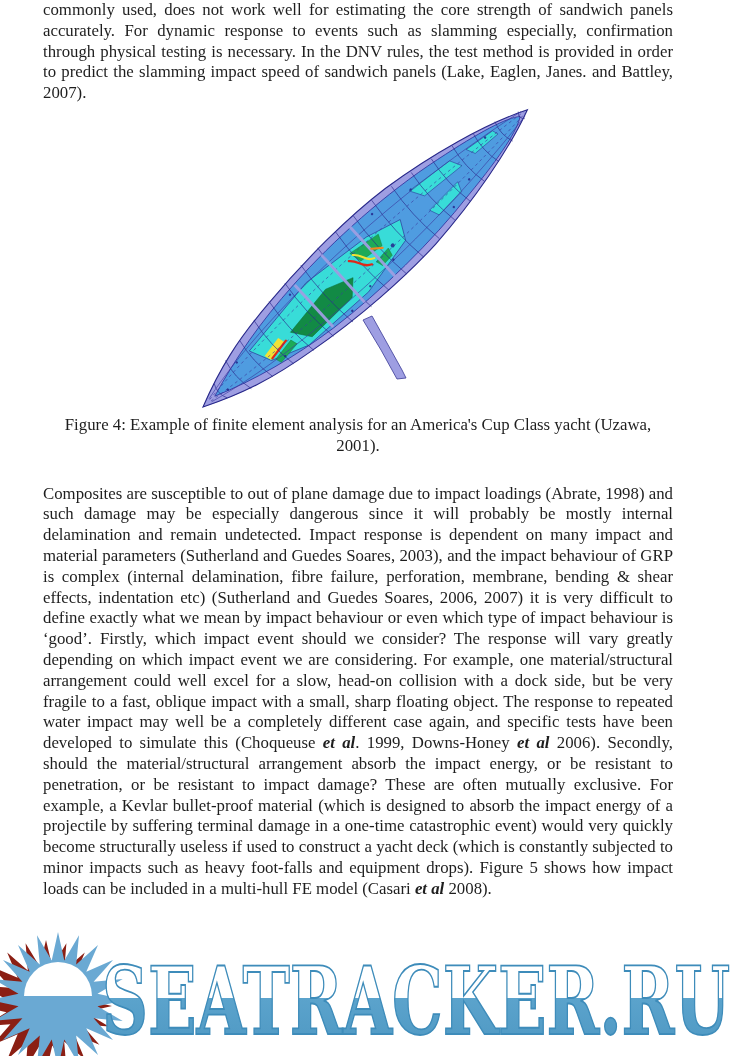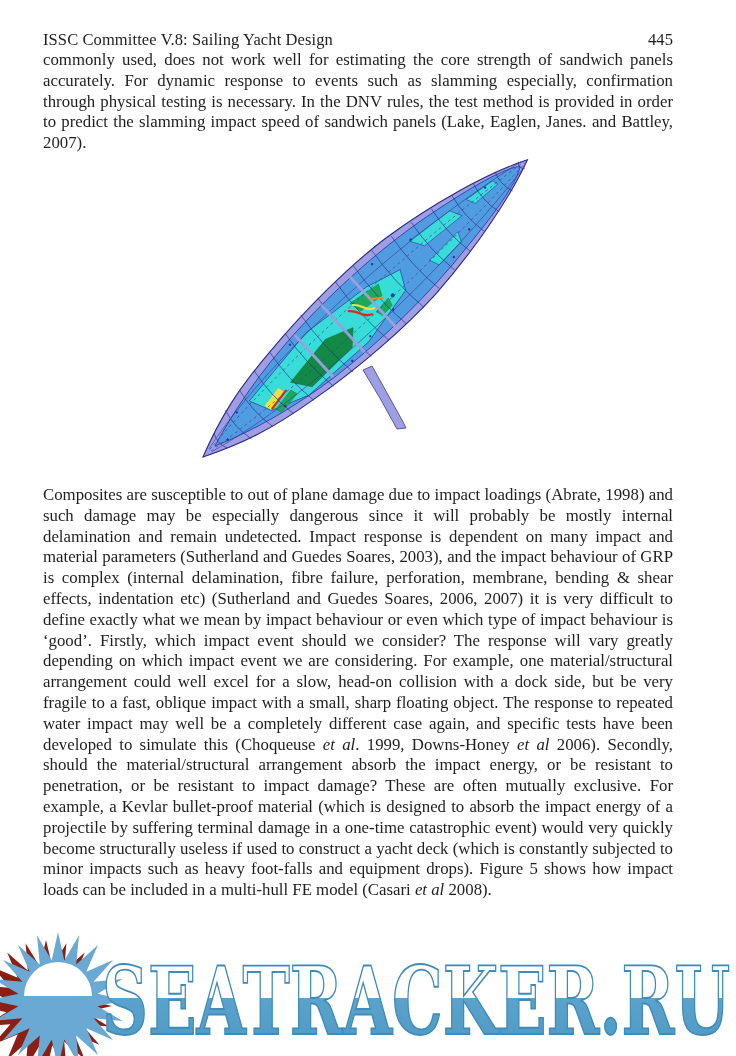--- a/index.html
+++ b/index.html
@@ -13,21 +13,21 @@
   .header{
     display:flex;justify-content:space-between;
     margin-top:30px;font-size:16.5px;letter-spacing:.1px;
   }
   .body-text{
     margin:0;font-size:16.8px;line-height:20.8px;
     text-align:justify;text-justify:inter-word;
   }
   .para1{}
   .para2{margin-top:27px;}
-  .it{font-style:italic;}
+  .it{font-style:italic;font-weight:bold;}
   .figure-area{margin-top:4px;height:300px;position:relative;}
   .fig-svg{position:absolute;left:0;top:0;}
   .caption{
     margin:7px auto 0 auto;max-width:620px;
     font-size:16.8px;line-height:20.8px;text-align:center;
   }
   
   .hull-outer{fill:var(--periwinkle,#9e9ee2);stroke:var(--mesh-dark,#28288a);stroke-width:1.1;}
   .hull-inner{fill:var(--deck-blue,#4f9ce0);stroke:#3333a0;stroke-width:.8;}
   .cockpit{fill:var(--cyan,#38dcd8);stroke:#2a2a90;stroke-width:.6;}
@@ -53,24 +53,20 @@
     font-family:"DejaVu Serif","Liberation Serif",serif;
     font-weight:bold;font-size:93px;
     fill:url(#wline);stroke:var(--wm-stroke,#3e8cba);stroke-width:1.8;
   }
 </style>
 </head>
 <body>
 
 <div class="page">
 
-  <div class="header">
-    <span>ISSC Committee V.8: Sailing Yacht Design</span>
-    <span>445</span>
-  </div>
 
   <p class="body-text para1">commonly used, does not work well for estimating the core strength of sandwich panels accurately. For dynamic response to events such as slamming especially, confirmation through physical testing is necessary. In the DNV rules, the test method is provided in order to predict the slamming impact speed of sandwich panels (Lake, Eaglen, Janes. and Battley, 2007).</p>
 
   <div class="figure-area">
     <svg class="fig-svg" width="630" height="300" viewBox="0 0 630 300">
       <g transform="translate(160,299) rotate(-42.5)">
 
         <path class="hull-outer" d="M0,0 C38,-17 70,-26 118,-32 C176,-40 238,-42 282,-38 C338,-32 400,-18 440,0 C400,17 338,31 282,37 C238,41 176,40 118,32 C70,26 38,17 0,0 Z"></path>
         <path class="hull-inner" d="M16,0 C56,-14 100,-24 150,-29 C210,-35 280,-34 340,-24 C390,-16 420,-8 430,0 C420,8 390,16 340,23 C280,33 210,35 150,30 C100,25 56,15 16,0 Z"></path>
 
@@ -133,20 +129,21 @@
             <circle cx="255" cy="-28" r="1.2" class="speck"></circle>
             <circle cx="205" cy="24" r="1.2" class="speck"></circle>
             <circle cx="320" cy="22" r="1.2" class="speck"></circle>
           </g>
       </g>
 
       <path class="keel" d="M320,212 L329,208 L359,262 L363,270 L354,271 L338,242 Z"></path>
     </svg>
   </div>
 
+  <p class="caption">Figure 4: Example of finite element analysis for an America's Cup Class yacht (Uzawa, 2001).</p>
 
   <p class="body-text para2"><span>Composites are susceptible to out of plane damage due to impact loadings (Abrate, 1998) and such damage may be especially dangerous since it will probably be mostly internal delamination and remain undetected. Impact response is dependent on many impact and material parameters (Sutherland and Guedes Soares, 2003), and the impact behaviour of GRP is complex (internal delamination, fibre failure, perforation, membrane, bending &amp; shear effects, indentation etc) (Sutherland and Guedes Soares, 2006, 2007) it is very difficult to define exactly what we mean by impact behaviour or even which type of impact behaviour is ‘good’. Firstly, which impact event should we consider? The response will vary greatly depending on which impact event we are considering. For example, one material/structural arrangement could well excel for a slow, head-on collision with a dock side, but be very fragile to a fast, oblique impact with a small, sharp floating object. The response to repeated water impact may well be a completely different case again, and specific tests have been developed to simulate this (Choqueuse </span><span class="it">et al</span><span>. 1999, Downs-Honey </span><span class="it">et al</span><span> 2006). Secondly, should the material/structural arrangement absorb the impact energy, or be resistant to penetration, or be resistant to impact damage? These are often mutually exclusive. For example, a Kevlar bullet-proof material (which is designed to absorb the impact energy of a projectile by suffering terminal damage in a one-time catastrophic event) would very quickly become structurally useless if used to construct a yacht deck (which is constantly subjected to minor impacts such as heavy foot-falls and equipment drops). Figure 5 shows how impact loads can be included in a multi-hull FE model (Casari </span><span class="it">et al</span><span> 2008).</span></p>
 
 </div>
 
 <div class="watermark">
   <svg class="wm-logo" width="140" height="140" viewBox="0 0 140 140">
     <polygon id="star-red" transform="translate(-12,6)" fill="#8b1f14" points="70.0,4.0 76.3,30.5 90.4,7.2 88.2,34.4 108.8,16.6 98.3,41.7 123.4,31.2 105.6,51.8 132.8,49.6 109.5,63.7 136.0,70.0 109.5,76.3 132.8,90.4 105.6,88.2 123.4,108.8 98.3,98.3 108.8,123.4 88.2,105.6 90.4,132.8 76.3,109.5 70.0,136.0 63.7,109.5 49.6,132.8 51.8,105.6 31.2,123.4 41.7,98.3 16.6,108.8 34.4,88.2 7.2,90.4 30.5,76.3 4.0,70.0 30.5,63.7 7.2,49.6 34.4,51.8 16.6,31.2 41.7,41.7 31.2,16.6 51.8,34.4 49.6,7.2 63.7,30.5"></polygon>
     <polygon id="star-blue" fill="#6aa9d3" points="70.0,2.0 76.3,30.5 91.0,5.3 88.2,34.4 110.0,15.0 98.3,41.7 125.0,30.0 105.6,51.8 134.7,49.0 109.5,63.7 138.0,70.0 109.5,76.3 134.7,91.0 105.6,88.2 125.0,110.0 98.3,98.3 110.0,125.0 88.2,105.6 91.0,134.7 76.3,109.5 70.0,138.0 63.7,109.5 49.0,134.7 51.8,105.6 30.0,125.0 41.7,98.3 15.0,110.0 34.4,88.2 5.3,91.0 30.5,76.3 2.0,70.0 30.5,63.7 5.3,49.0 34.4,51.8 15.0,30.0 41.7,41.7 30.0,15.0 51.8,34.4 49.0,5.3 63.7,30.5"></polygon>
     <path fill="#ffffff" d="M36,66 A34,34 0 0 1 104,66 Z"></path>

